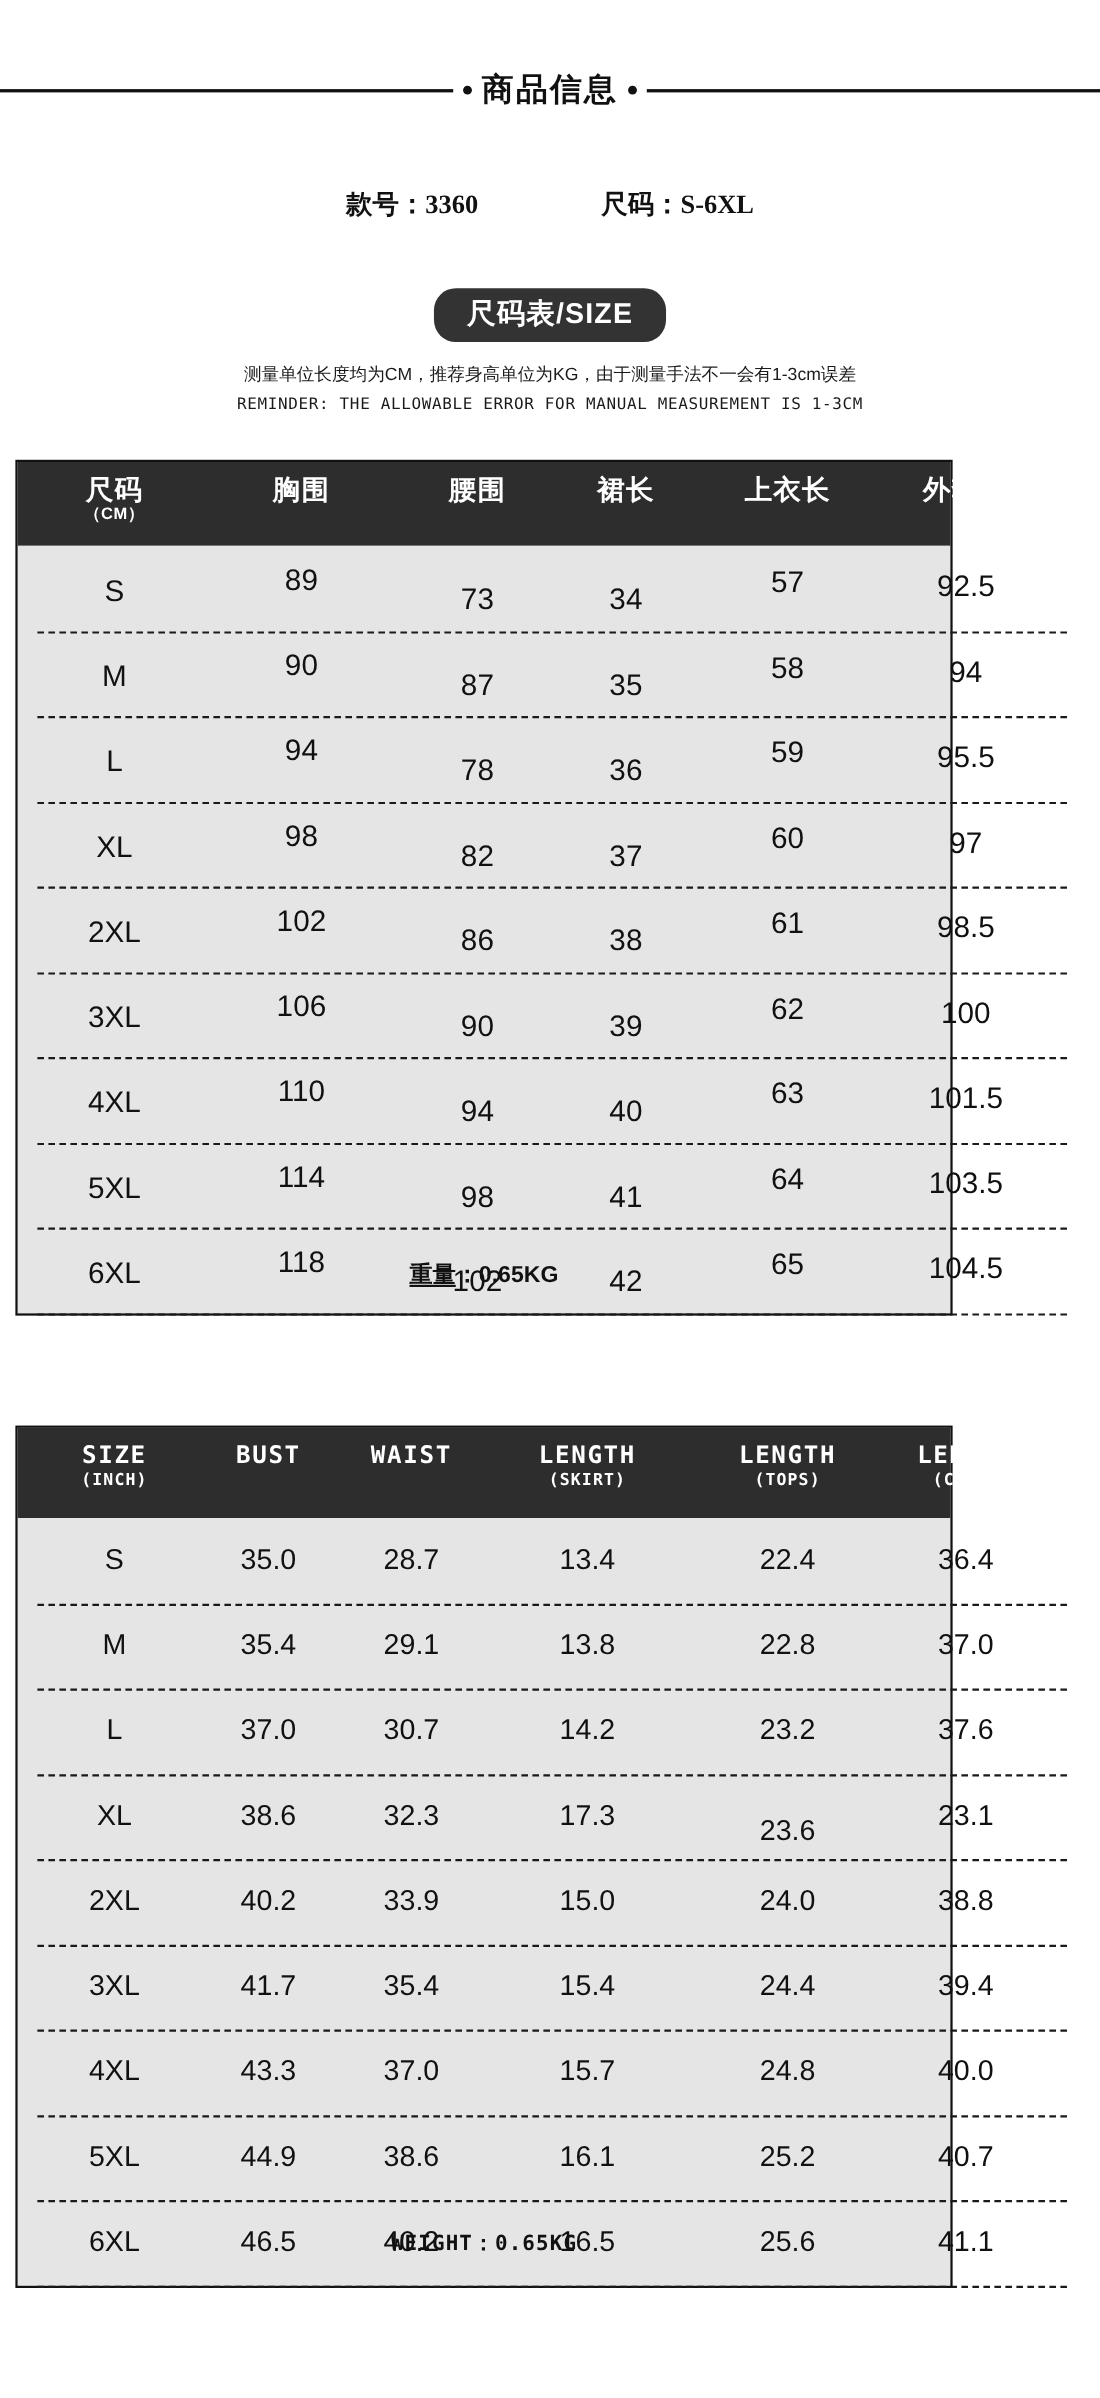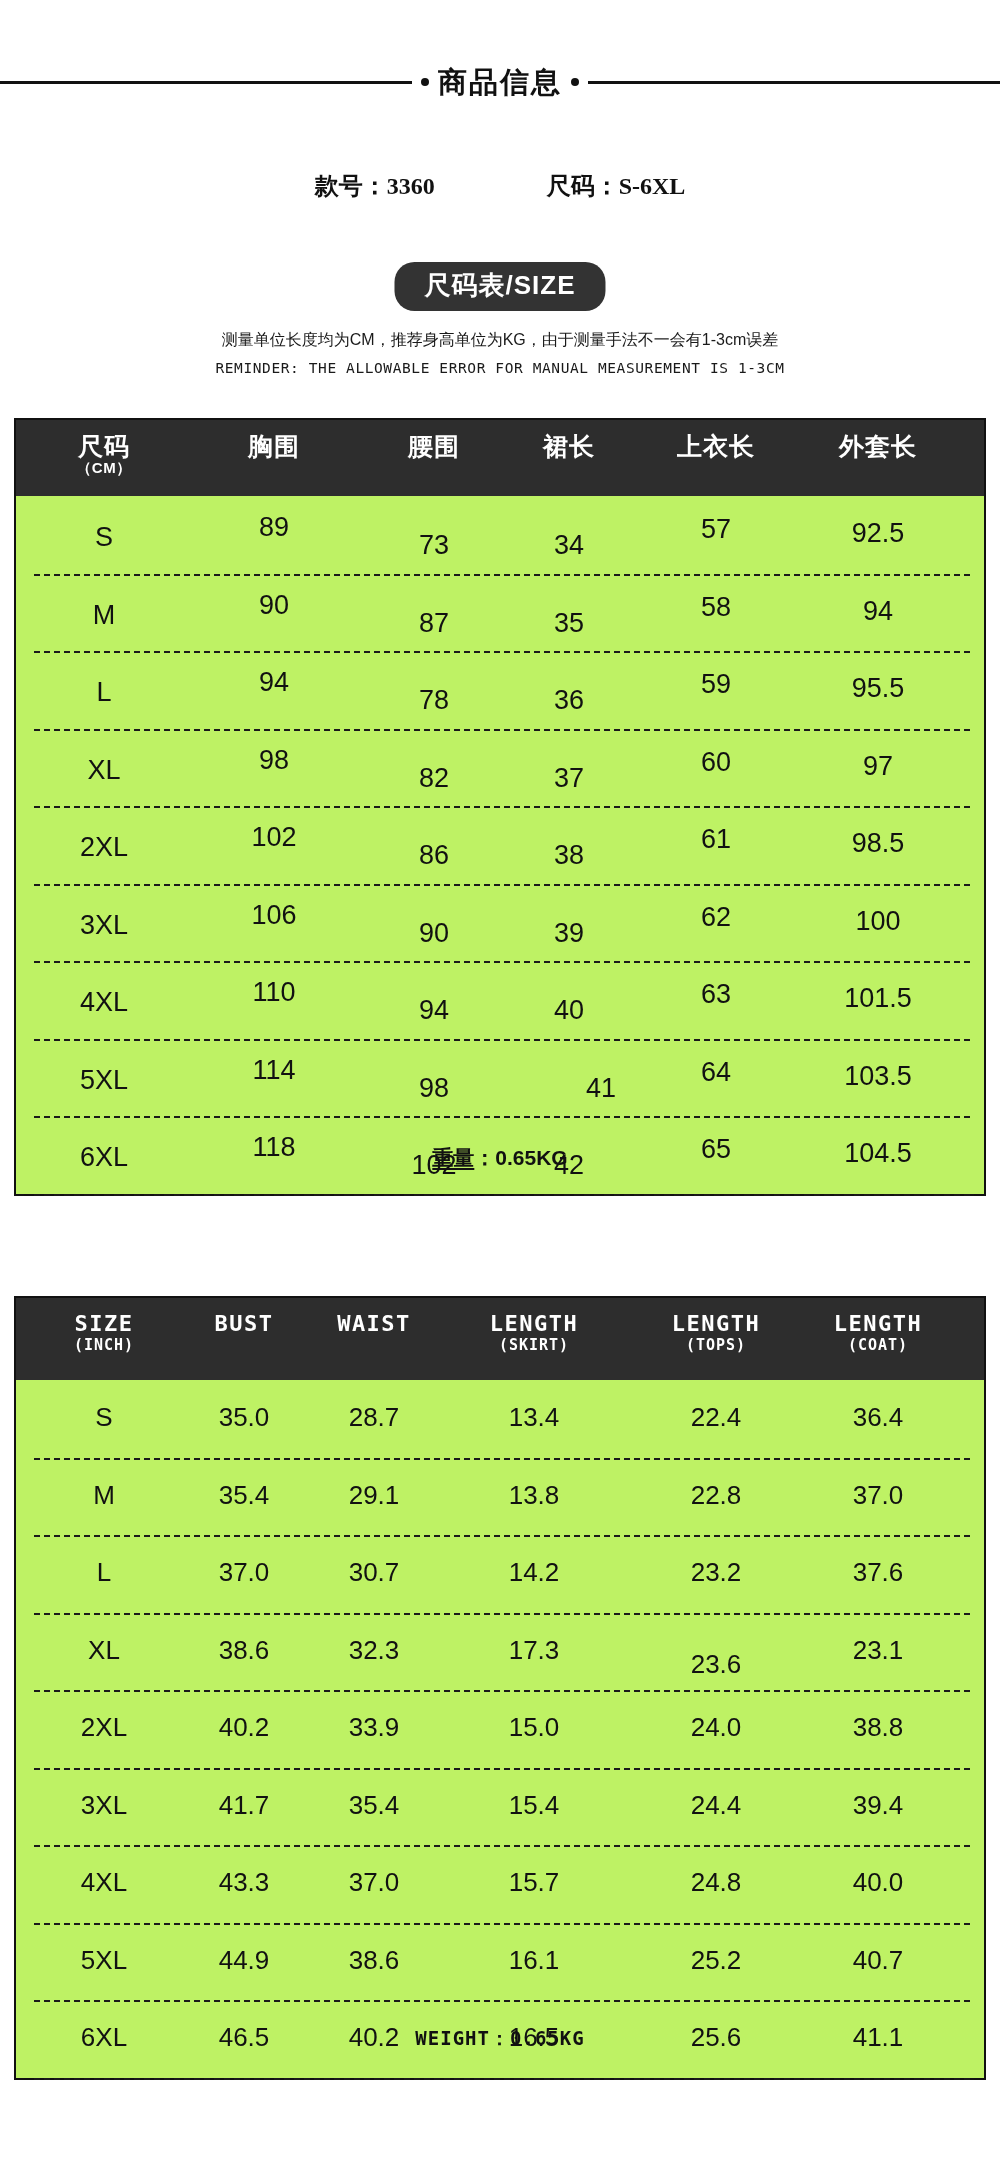--- a/index.html
+++ b/index.html
@@ -100,23 +100,23 @@
     font-family: "DejaVu Sans Mono", "Liberation Mono", monospace;
     font-size: 14.5px;
     letter-spacing: 0.6px;
     color: #1a1a1a;
   }
 
   
   .table-box {
     position: absolute;
     left: 14px;
-    width: 972px;
+    width: 852px;
     border: 2px solid #111111;
-    background: #bef264;
+    background: #e5e5e5;
   }
   #cm-table { top: 418px; }
   #inch-table { top: 1296px; }
 
   .thead {
     background: #2d2d2d;
     color: #ffffff;
     position: relative;
     width: 100%;
   }
@@ -314,21 +314,21 @@
         <div class="cell" style="left: 418px; top: 34px;">94</div>
         <div class="cell" style="left: 553px; top: 34px;">40</div>
         <div class="cell" style="left: 700px; top: 18px;">63</div>
         <div class="cell" style="left: 862px; top: 22px;">101.5</div>
       </div>
       <div class="dashed" style="top: 542.5px;"></div>
       <div class="row" style="top: 542.5px;">
         <div class="cell" style="left: 88px; top: 26px;">5XL</div>
         <div class="cell" style="left: 258px; top: 16px;">114</div>
         <div class="cell" style="left: 418px; top: 34px;">98</div>
-        <div class="cell" style="left: 553px; top: 34px; margin-left: 32px;">41</div>
+        <div class="cell" style="left: 553px; top: 34px;">41</div>
         <div class="cell" style="left: 700px; top: 18px;">64</div>
         <div class="cell" style="left: 862px; top: 22px;">103.5</div>
       </div>
       <div class="dashed" style="top: 620px;"></div>
       <div class="row" style="top: 620px;">
         <div class="cell" style="left: 88px; top: 26px;">6XL</div>
         <div class="cell" style="left: 258px; top: 16px;">118</div>
         <div class="cell" style="left: 418px; top: 34px;">102</div>
         <div class="cell" style="left: 553px; top: 34px;">42</div>
         <div class="cell" style="left: 700px; top: 18px;">65</div>

